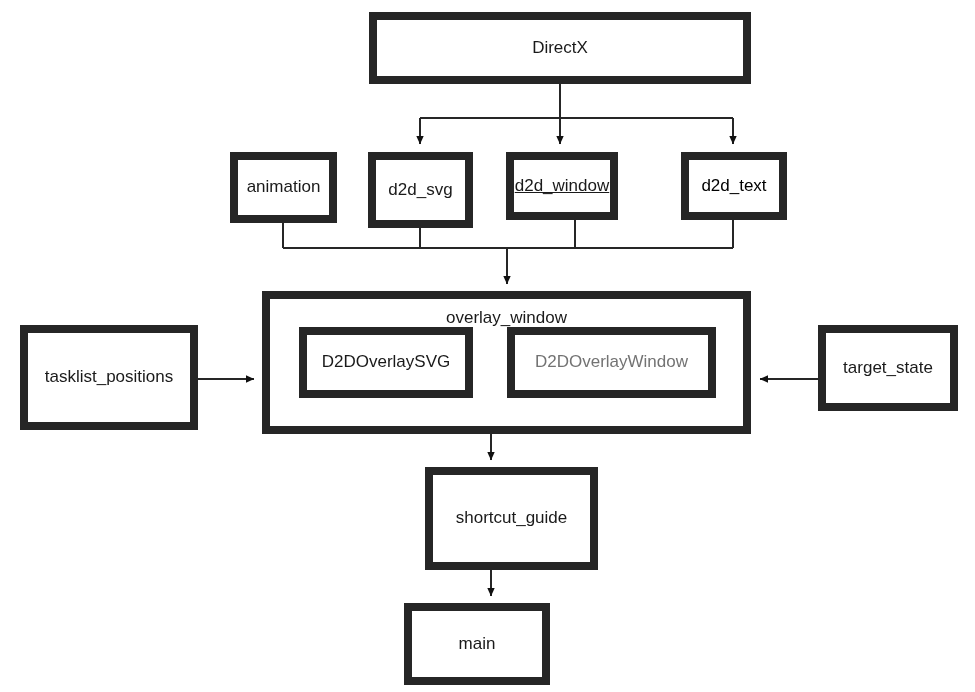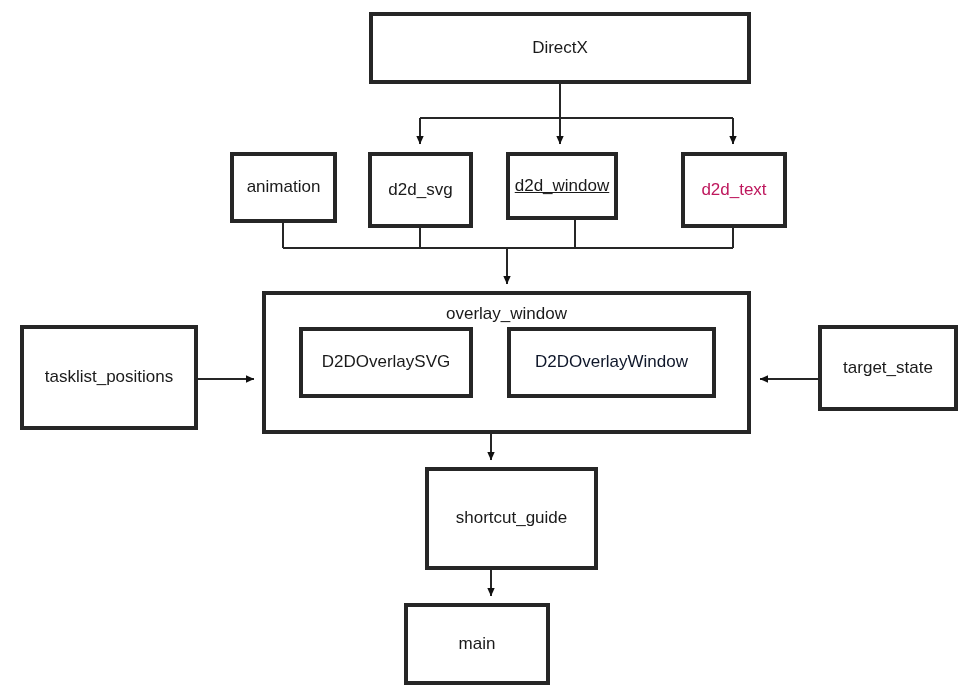--- a/index.html
+++ b/index.html
@@ -19,21 +19,21 @@
     position: absolute;
     left: 0;
     top: 0;
     width: 975px;
     height: 692px;
     pointer-events: none;
   }
   .node {
     position: absolute;
     box-sizing: border-box;
-    border: 4px solid #3b82f6;
+    border: 8px solid #3b82f6;
     background: #ffffff;
     display: flex;
     align-items: center;
     justify-content: center;
     color: #1a1a1a;
     font-size: 17px;
     line-height: 1.2;
     text-align: center;
     white-space: nowrap;
   }
@@ -88,30 +88,30 @@
       </div>
       <div class="node" style="left: 230px; top: 152px; width: 107px; height: 71px; border-color: rgb(38, 38, 38); color: rgb(26, 26, 26);">
         <span>animation</span>
       </div>
       <div class="node" style="left: 368px; top: 152px; width: 105px; height: 76px; border-color: rgb(38, 38, 38); color: rgb(26, 26, 26);">
         <span>d2d_svg</span>
       </div>
       <div class="node" style="left: 506px; top: 152px; width: 112px; height: 68px; border-color: rgb(38, 38, 38); color: rgb(26, 26, 26); text-decoration: underline;">
         <span>d2d_window</span>
       </div>
-      <div class="node" style="left: 681px; top: 152px; width: 106px; height: 76px; border-color: rgb(38, 38, 38); color: #be185d;">
+      <div class="node" style="left: 681px; top: 152px; width: 106px; height: 68px; border-color: rgb(38, 38, 38); color: #000000;">
         <span>d2d_text</span>
       </div>
       <div class="node group-node" style="left: 262px; top: 291px; width: 489px; height: 143px; border-color: rgb(38, 38, 38); color: rgb(26, 26, 26);">
         <div class="group-label">overlay_window</div>
       </div>
       <div class="node" style="left: 299px; top: 327px; width: 174px; height: 71px; border-color: rgb(38, 38, 38); color: rgb(26, 26, 26);">
         <span>D2DOverlaySVG</span>
       </div>
-      <div class="node" style="left: 507px; top: 327px; width: 209px; height: 71px; border-color: rgb(38, 38, 38); color: #0f172a;">
+      <div class="node" style="left: 507px; top: 327px; width: 209px; height: 71px; border-color: rgb(38, 38, 38); color: #737373;">
         <span>D2DOverlayWindow</span>
       </div>
       <div class="node" style="left: 20px; top: 325px; width: 178px; height: 105px; border-color: rgb(38, 38, 38); color: rgb(26, 26, 26);">
         <span>tasklist_positions</span>
       </div>
       <div class="node" style="left: 818px; top: 325px; width: 140px; height: 86px; border-color: rgb(38, 38, 38); color: rgb(26, 26, 26);">
         <span>target_state</span>
       </div>
       <div class="node" style="left: 404px; top: 467px; width: 173px; height: 103px; border-color: rgb(38, 38, 38); color: rgb(26, 26, 26); margin-left: 21px;">
         <span>shortcut_guide</span>

